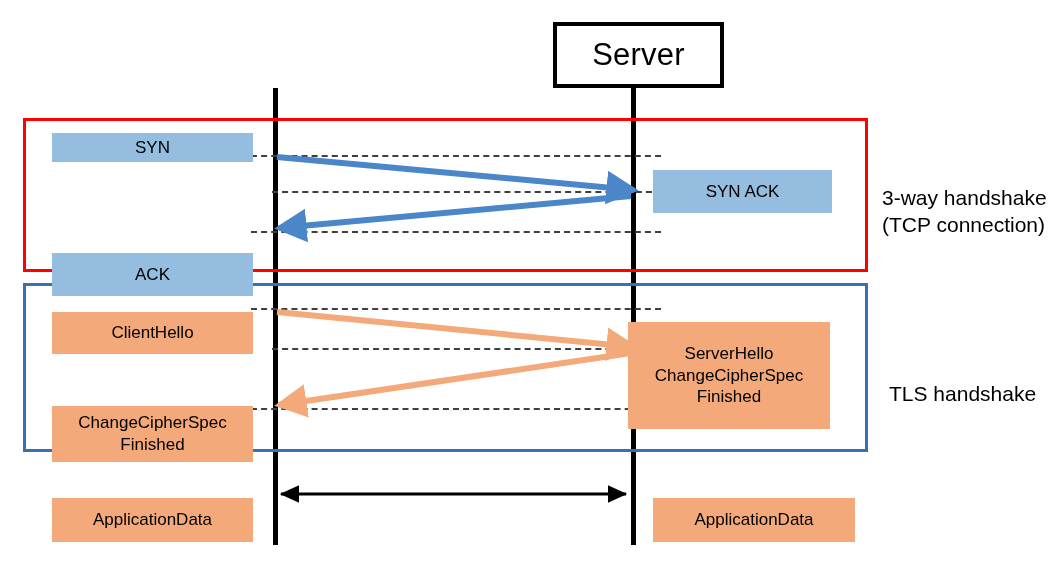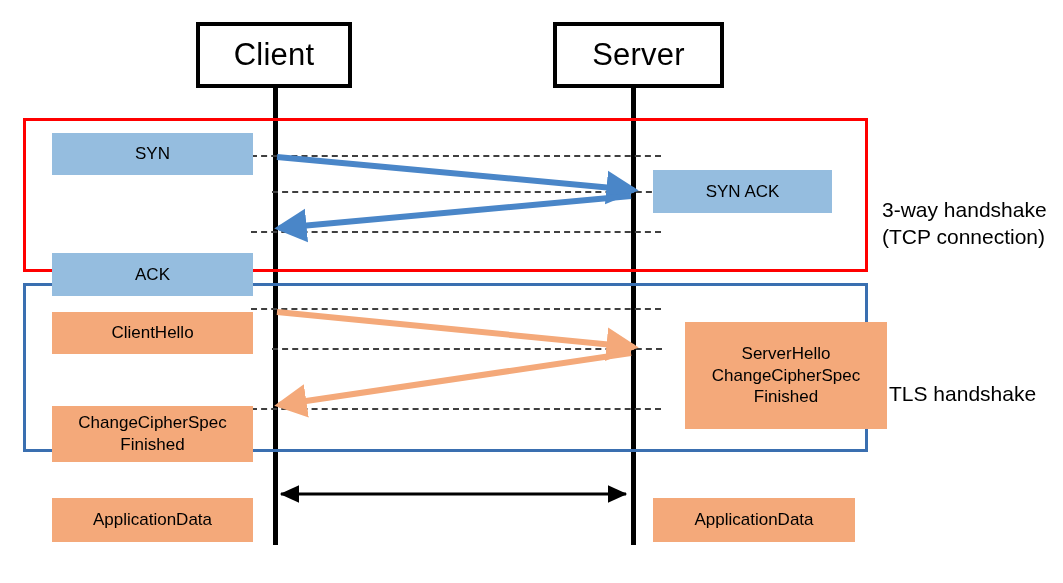--- a/index.html
+++ b/index.html
@@ -96,58 +96,55 @@
   <div class="group-frame blue" style="left:23px; top:283px; width:845px; height:169px;"></div>
 
   <div class="dashed-line" style="left:251px; top:155px; width:410px;"></div>
   <div class="dashed-line" style="left:272px; top:191px; width:390px;"></div>
   <div class="dashed-line" style="left:251px; top:231px; width:410px;"></div>
 
   <div class="dashed-line" style="left:251px; top:308px; width:410px;"></div>
   <div class="dashed-line" style="left:272px; top:348px; width:390px;"></div>
   <div class="dashed-line" style="left:251px; top:408px; width:410px;"></div>
 
-  <div class="actor-box" style="left:196px; top:22px; width:156px; height:66px;">
-    <span>Client</span>
-  </div>
   <div class="actor-box" style="left:553px; top:22px; width:171px; height:66px;">
     <span>Server</span>
   </div>
 
-  <div class="msg-box blue-fill" style="left:52px; top:133px; width:201px; height:42px;">
+  <div class="msg-box blue-fill" style="left:52px; top:133px; width:201px; height:29px;">
     <span>SYN</span>
   </div>
   <div class="msg-box blue-fill" style="left:653px; top:170px; width:179px; height:43px;">
     <span>SYN ACK</span>
   </div>
   <div class="msg-box blue-fill" style="left:52px; top:210px; width:201px; height:43px;margin-top:43px;">
     <span>ACK</span>
   </div>
 
   <div class="msg-box orange-fill" style="left:52px; top:288px; width:201px; height:42px;">
     <span>ClientHello</span>
   </div>
-  <div class="msg-box orange-fill" style="left:685px; top:298px; width:202px; height:107px;">
+  <div class="msg-box orange-fill" style="left:628px; top:298px; width:202px; height:107px;">
     <span>ServerHello
 ChangeCipherSpec
 Finished</span>
   </div>
   <div class="msg-box orange-fill" style="left:52px; top:382px; width:201px; height:56px;">
     <span>ChangeCipherSpec
 Finished</span>
   </div>
 
   <div class="msg-box orange-fill" style="left:52px; top:474px; width:201px; height:44px;">
     <span>ApplicationData</span>
   </div>
   <div class="msg-box orange-fill" style="left:653px; top:474px; width:202px; height:44px;">
     <span>ApplicationData</span>
   </div>
 
-  <div class="side-label" style="left:882px; top:168px; width:180px;">
+  <div class="side-label" style="left:882px; top:156px; width:180px;">
     <span>3-way handshake
 (TCP connection)</span>
   </div>
   <div class="side-label" style="left:889px; top:352px; width:180px;">
     <span>TLS handshake</span>
   </div>
 
   <svg id="arrows" viewBox="0 0 1063 583" xmlns="http://www.w3.org/2000/svg">
     <defs>
       <marker id="head-blue" markerWidth="6" markerHeight="6" refX="4.6" refY="3" orient="auto" markerUnits="strokeWidth">

